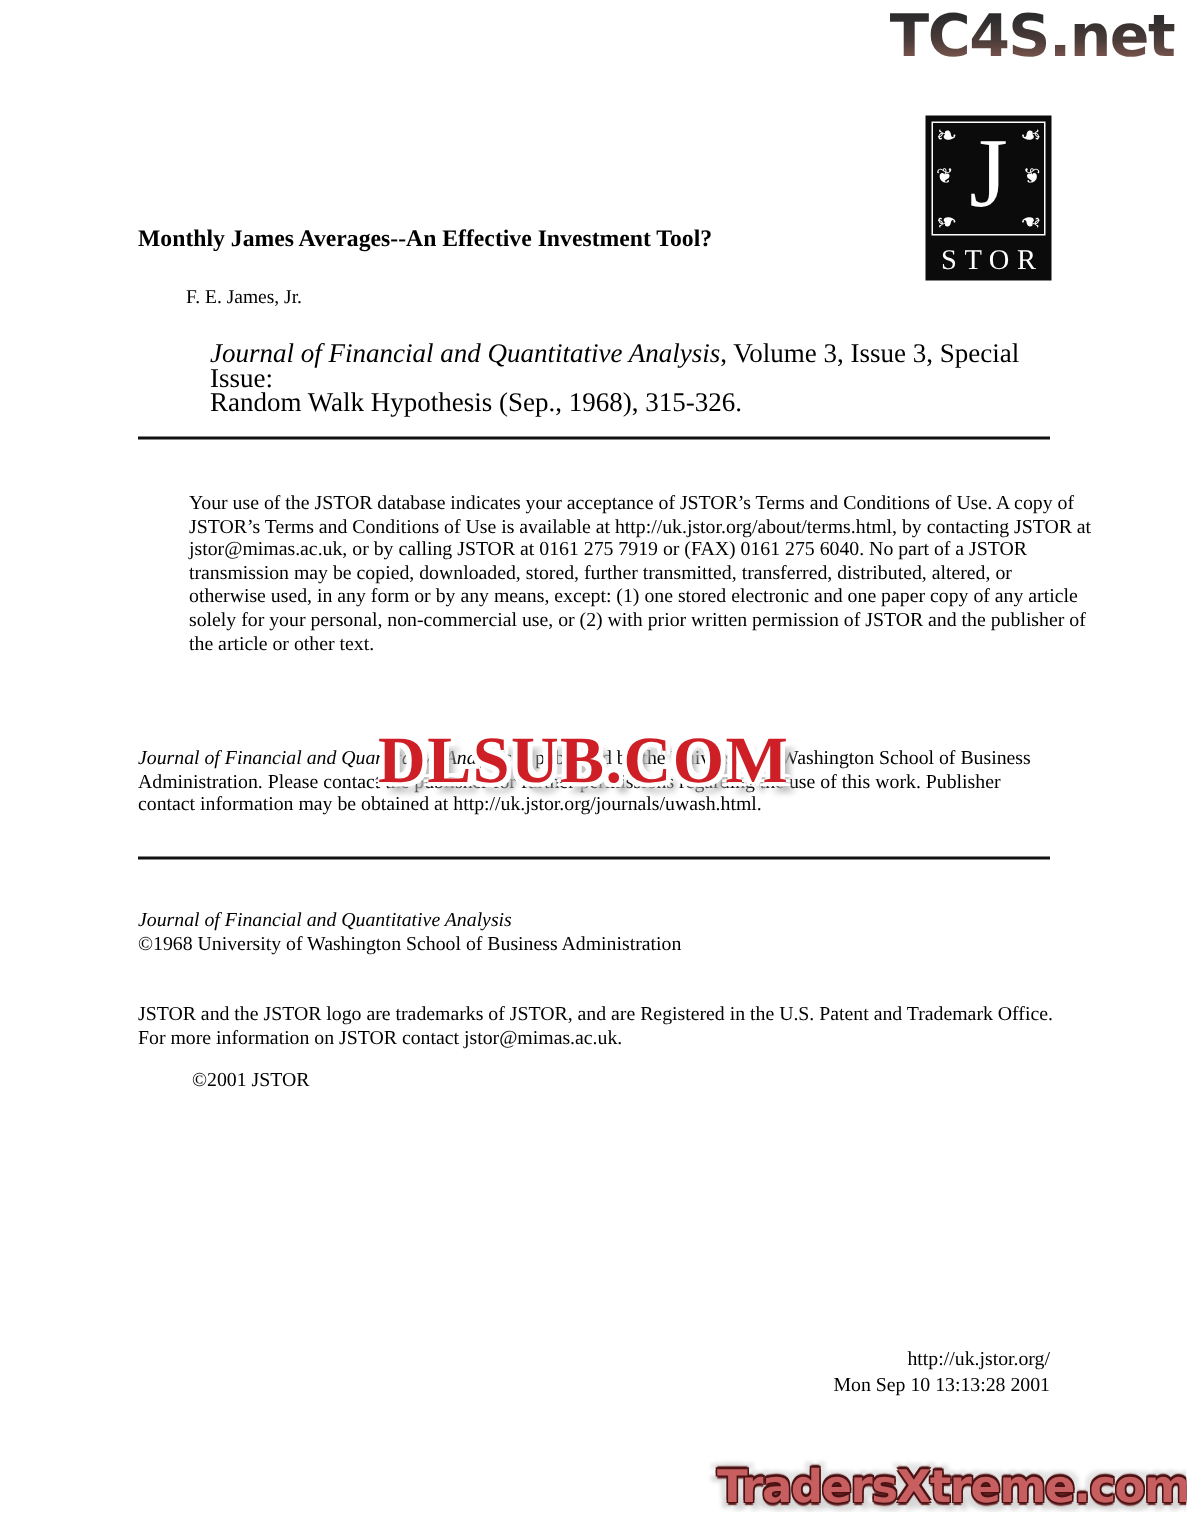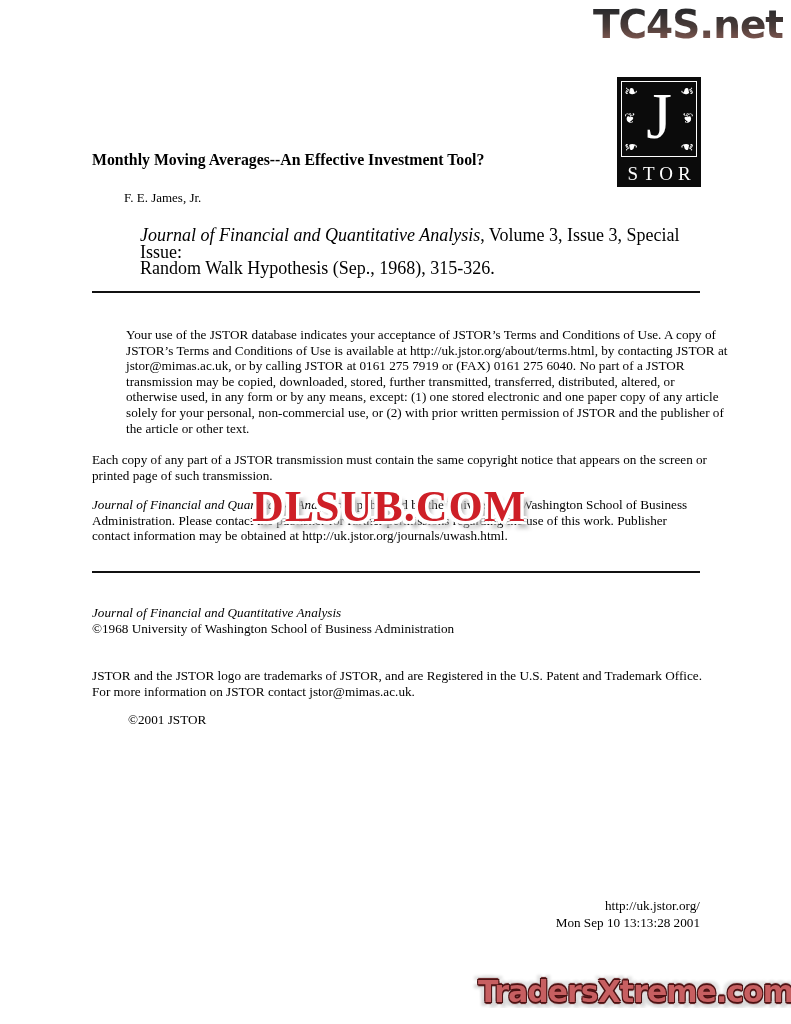--- a/index.html
+++ b/index.html
@@ -148,41 +148,39 @@
       <span class="orn tr">❧</span>
       <span class="orn ml">❦</span>
       <span class="orn mr">❦</span>
       <span class="orn bl">❧</span>
       <span class="orn br">❧</span>
       <div class="logo-j">J</div>
     </div>
     <div class="logo-stor">STOR</div>
   </div>
 
-  <div class="abs title">Monthly Moving Averages--An Effective Investment Tool?</div>
+  <div class="abs title">Monthly James Averages--An Effective Investment Tool?</div>
 
   <div class="abs author">F. E. James, Jr.</div>
 
   <div class="abs journal-ref">
     <span class="italic">Journal of Financial and Quantitative Analysis</span><span class="preline">, Volume 3, Issue 3, Special Issue:
 Random Walk Hypothesis (Sep., 1968), 315-326.</span>
   </div>
 
   <div class="abs rule rule-1"></div>
 
   <div class="abs body-text para-1 preline">Your use of the JSTOR database indicates your acceptance of JSTOR’s Terms and Conditions of Use.  A copy of
 JSTOR’s Terms and Conditions of Use is available at http://uk.jstor.org/about/terms.html,  by contacting JSTOR at
 jstor@mimas.ac.uk, or by calling JSTOR at 0161 275 7919 or (FAX) 0161 275 6040. No part of a JSTOR
 transmission may be copied, downloaded, stored, further transmitted, transferred, distributed, altered, or
 otherwise used, in any form or by any means, except: (1) one stored electronic and one paper copy of any article
 solely for your personal, non-commercial use, or (2) with prior written permission of JSTOR and the publisher of
 the article or other text.</div>
 
-  <div class="abs body-text para-2 preline">Each copy of any part of a JSTOR transmission must contain the same copyright notice that appears on the screen or
-printed page of such transmission.</div>
 
   <div class="abs body-text para-3">
     <span class="italic">Journal of Financial and Quantitative Analysis</span><span class="preline"> is published by the University of Washington School of Business
 Administration.  Please contact the publisher for further permissions regarding the use of this work. Publisher
 contact information may be obtained at http://uk.jstor.org/journals/uwash.html.</span>
   </div>
 
   <div class="abs wm-middle">DLSUB.COM</div>
 
   <div class="abs rule rule-2"></div>

